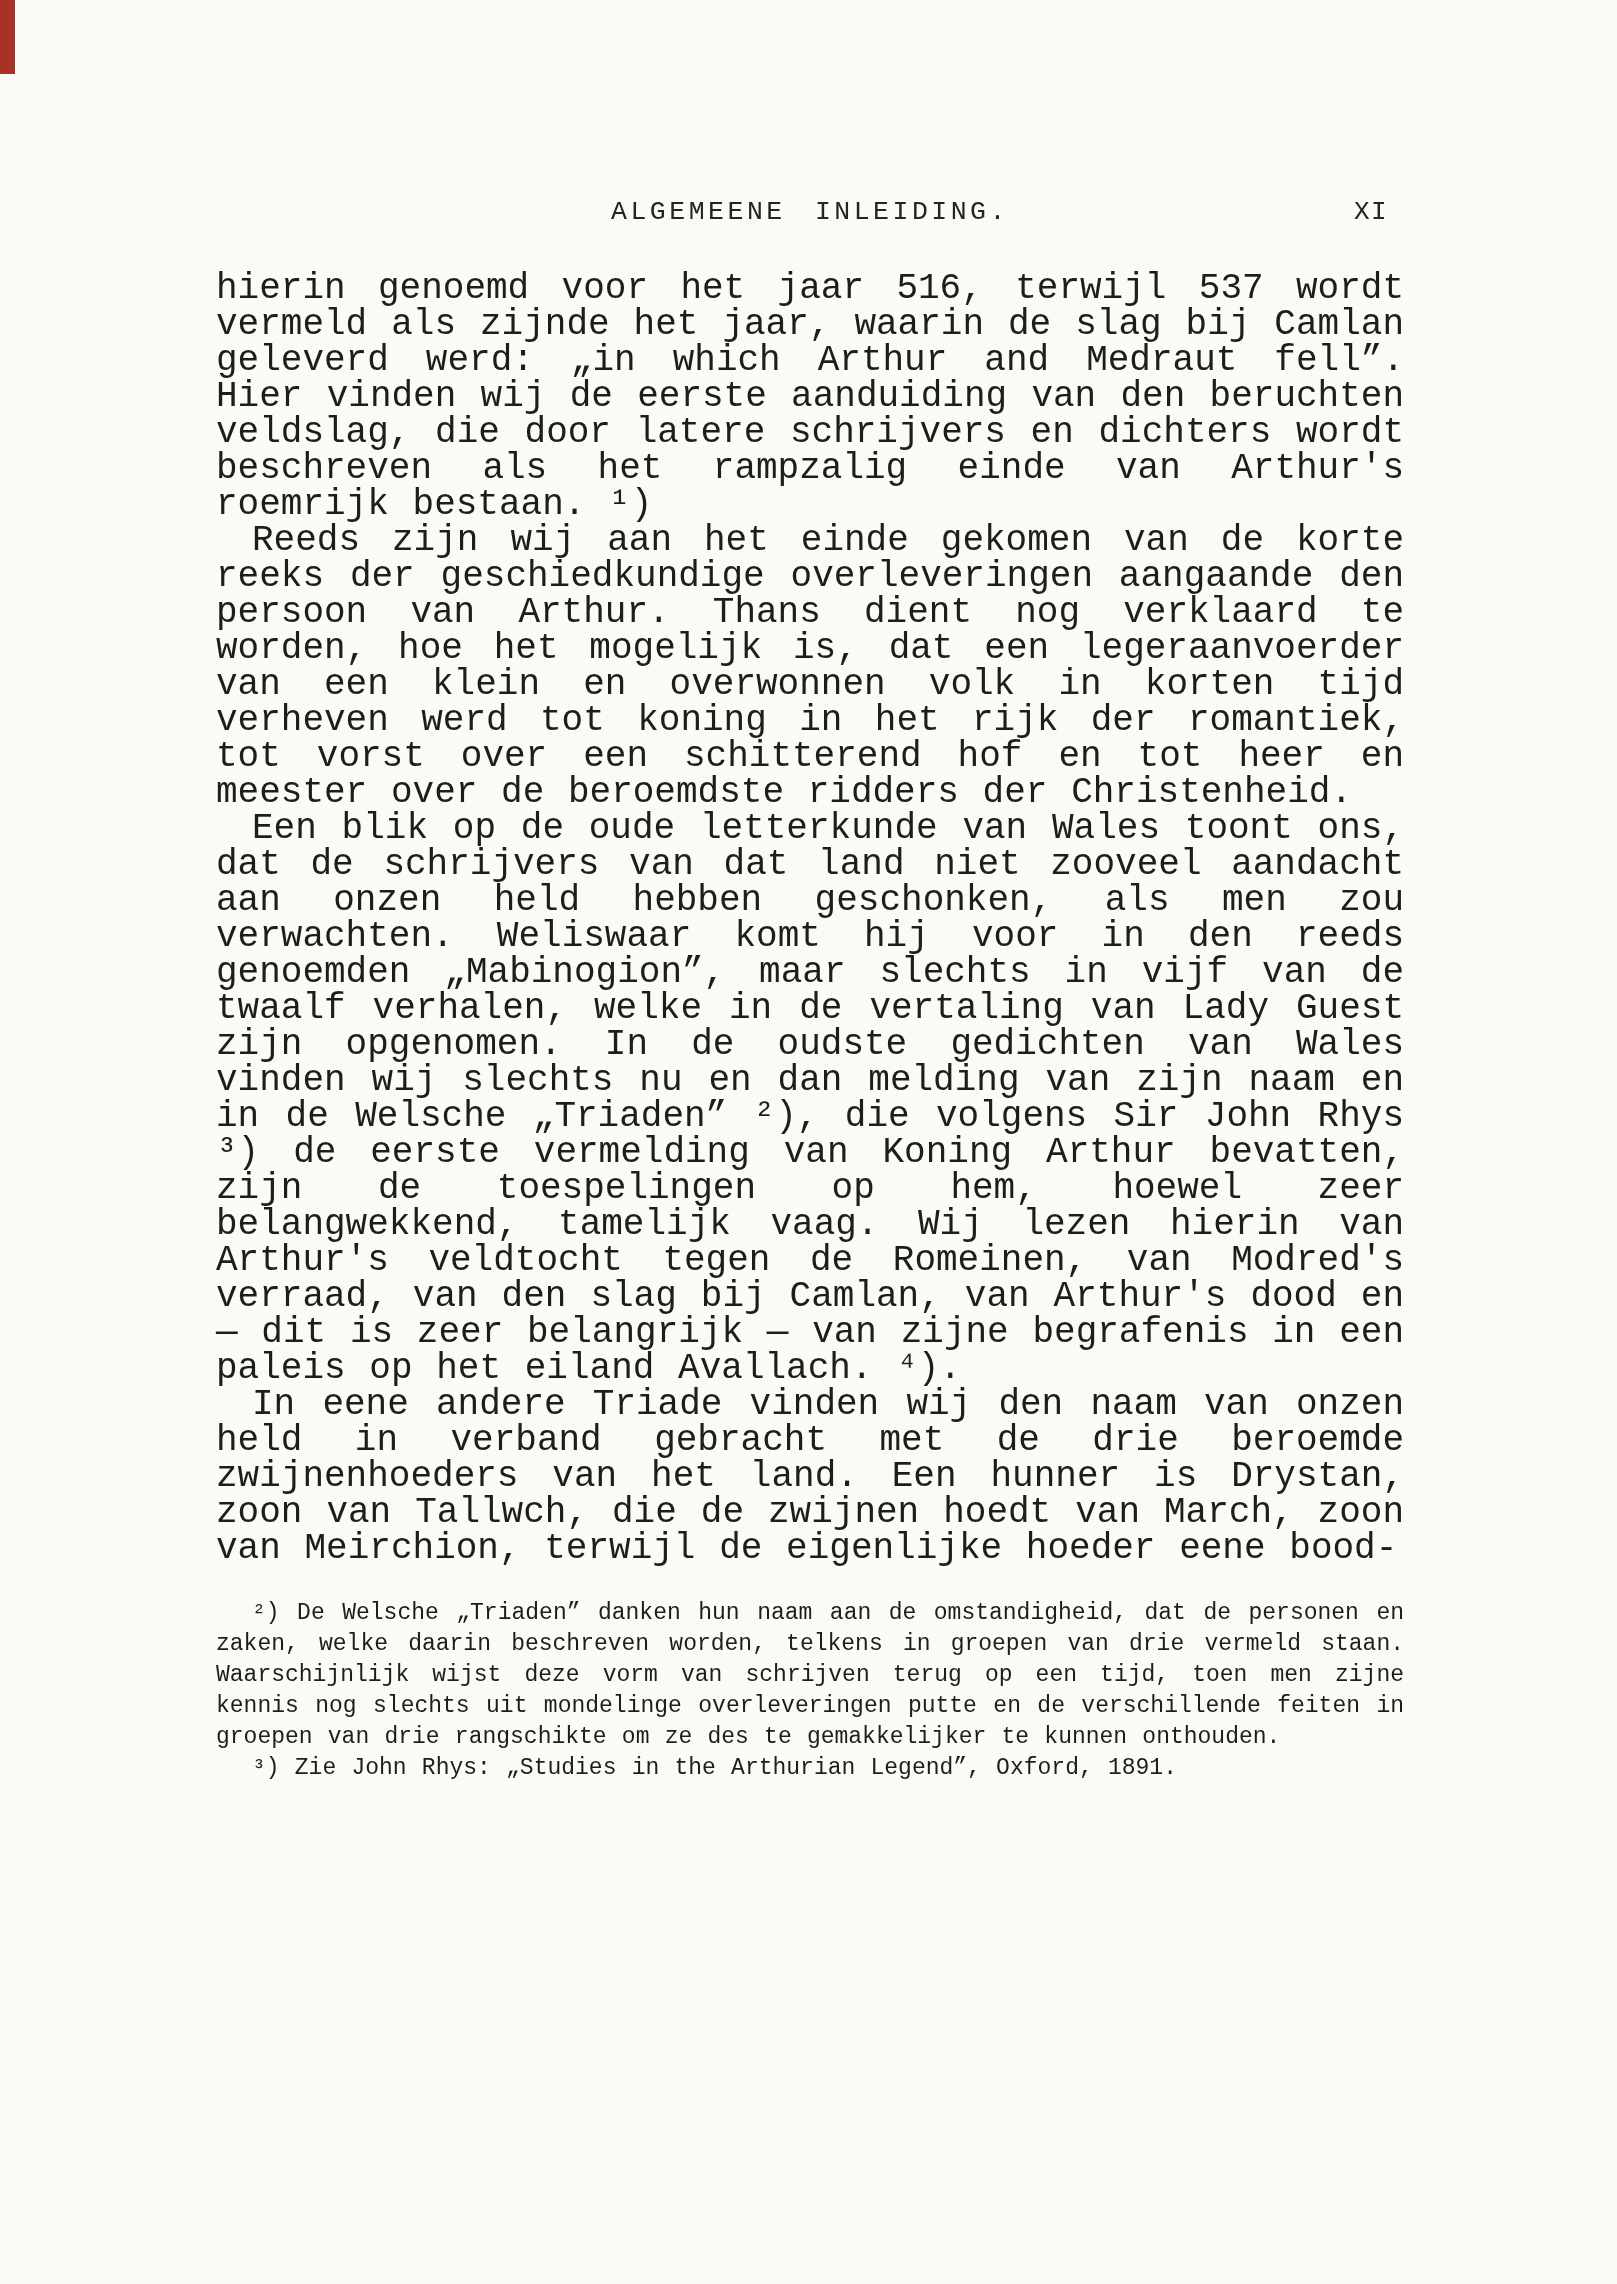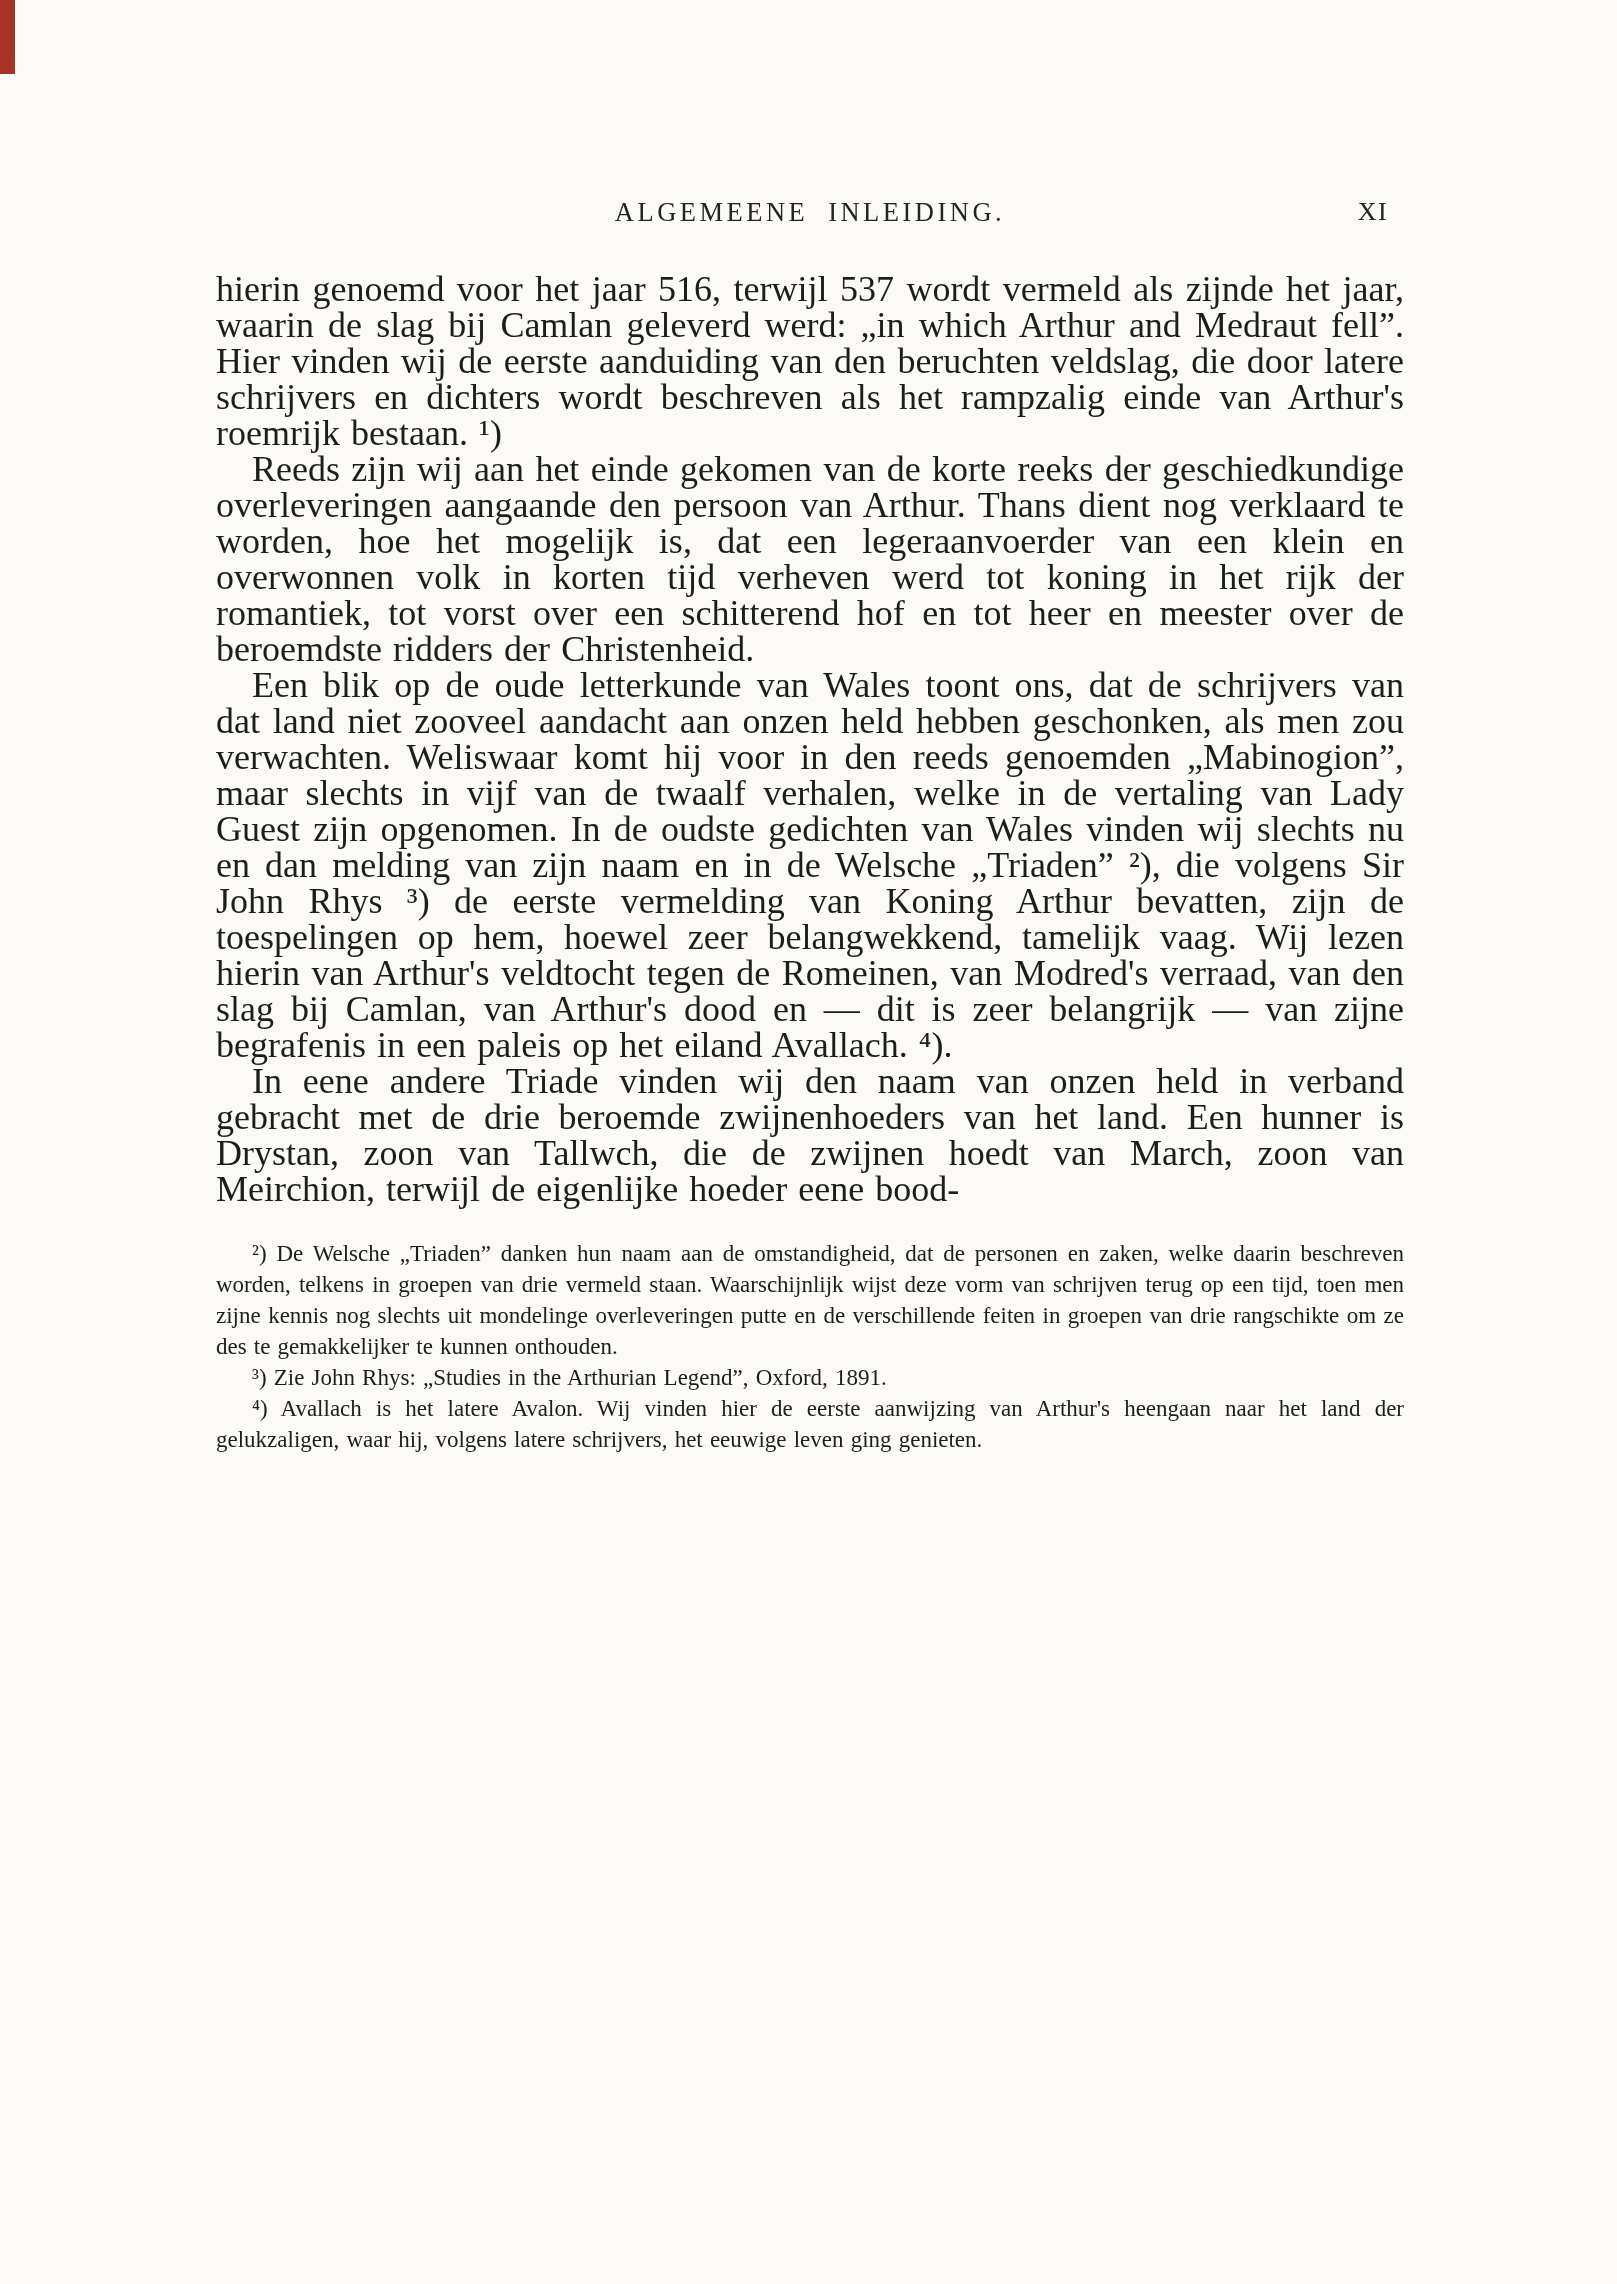--- a/index.html
+++ b/index.html
@@ -8,21 +8,21 @@
     background: #d8d6d0;
   }
   .page {
     position: relative;
     width: 1618px;
     height: 2284px;
     margin: 0 auto;
     background: #fbfaf6;
     box-sizing: border-box;
     padding: 197px 214px 0 216px;
-    font-family: Liberation Serif, serif;
+    font-family: Liberation Mono, monospace;
     color: #1d1d1b;
     overflow: hidden;
   }
   .scan-mark-red {
     position: absolute;
     left: 0;
     top: 0;
     width: 15.4px;
     height: 74px;
     background: #a93226;
@@ -85,17 +85,16 @@
   <div class="body-text">
     <p class="noindent">hierin genoemd voor het jaar 516, terwijl 537 wordt vermeld als zijnde het jaar, waarin de slag bij Camlan geleverd werd: „in which Arthur and Medraut fell”. Hier vinden wij de eerste aanduiding van den beruchten veldslag, die door latere schrijvers en dichters wordt beschreven als het rampzalig einde van Arthur's roemrijk bestaan. ¹)</p>
     <p class="indent">Reeds zijn wij aan het einde gekomen van de korte reeks der geschiedkundige overleveringen aangaande den persoon van Arthur. Thans dient nog verklaard te worden, hoe het mogelijk is, dat een legeraanvoerder van een klein en overwonnen volk in korten tijd verheven werd tot koning in het rijk der romantiek, tot vorst over een schitterend hof en tot heer en meester over de beroemdste ridders der Christenheid.</p>
     <p class="indent">Een blik op de oude letterkunde van Wales toont ons, dat de schrijvers van dat land niet zooveel aandacht aan onzen held hebben geschonken, als men zou verwachten. Weliswaar komt hij voor in den reeds genoemden „Mabinogion”, maar slechts in vijf van de twaalf verhalen, welke in de vertaling van Lady Guest zijn opgenomen. In de oudste gedichten van Wales vinden wij slechts nu en dan melding van zijn naam en in de Welsche „Triaden” ²), die volgens Sir John Rhys ³) de eerste vermelding van Koning Arthur bevatten, zijn de toespelingen op hem, hoewel zeer belangwekkend, tamelijk vaag. Wij lezen hierin van Arthur's veldtocht tegen de Romeinen, van Modred's verraad, van den slag bij Camlan, van Arthur's dood en — dit is zeer belangrijk — van zijne begrafenis in een paleis op het eiland Avallach. ⁴).</p>
     <p class="indent">In eene andere Triade vinden wij den naam van onzen held in verband gebracht met de drie beroemde zwijnenhoeders van het land. Een hunner is Drystan, zoon van Tallwch, die de zwijnen hoedt van March, zoon van Meirchion, terwijl de eigenlijke hoeder eene bood-</p>
   </div>
 
   <div class="footnotes">
     <p>²) De Welsche „Triaden” danken hun naam aan de omstandigheid, dat de personen en zaken, welke daarin beschreven worden, telkens in groepen van drie vermeld staan. Waarschijnlijk wijst deze vorm van schrijven terug op een tijd, toen men zijne kennis nog slechts uit mondelinge overleveringen putte en de verschillende feiten in groepen van drie rangschikte om ze des te gemakkelijker te kunnen onthouden.</p>
     <p>³) Zie John Rhys: „Studies in the Arthurian Legend”, Oxford, 1891.</p>
-    <p>⁴) Avallach is het latere Avalon. Wij vinden hier de eerste aanwijzing van Arthur's heengaan naar het land der gelukzaligen, waar hij, volgens latere schrijvers, het eeuwige leven ging genieten.</p>
   </div>
 
 </div>
 
 
 </body></html>

